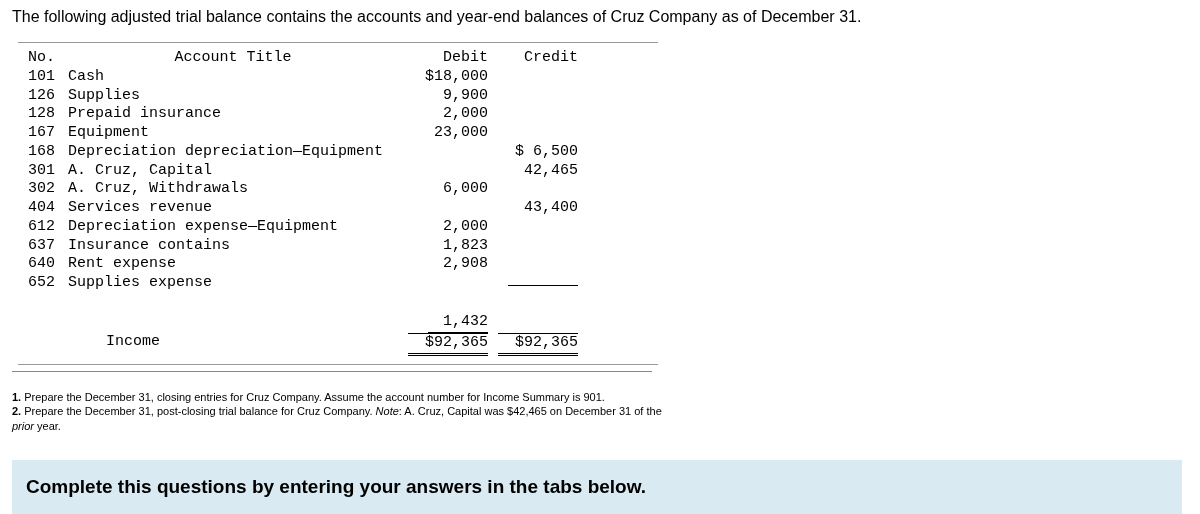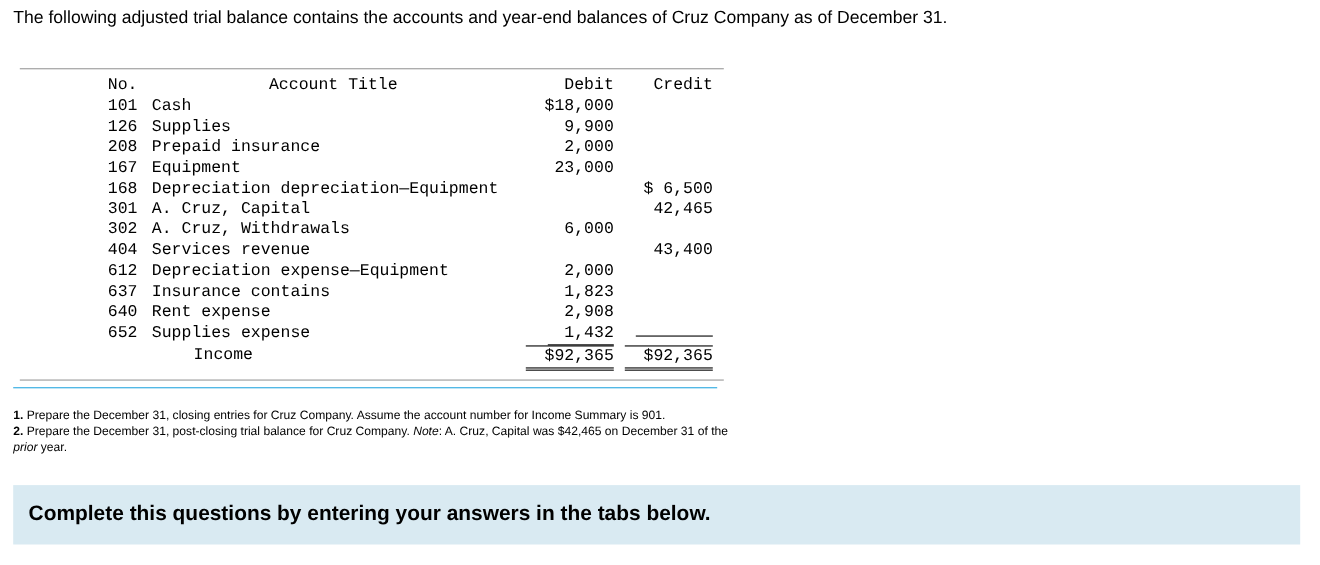--- a/index.html
+++ b/index.html
@@ -9,36 +9,35 @@
     }
     body {
       font-family: Arial, Helvetica, sans-serif;
       font-size: 16px;
       color: #000;
       background: #fff;
       padding: 8px 12px;
       width: 1200px;
     }
     .intro {
-      margin-bottom: 36px;
+      margin-bottom: 16px;
       font-size: 16px;
     }
     .trial-balance {
       margin: 12px 0 6px 6px;
       border-top: 1px solid #999;
       border-bottom: 1px solid #999;
       width: 640px;
       font-family: "Courier New", Courier, monospace;
       font-size: 15px;
       padding: 6px 10px 8px 10px;
     }
     .tb-row {
       display: flex;
       line-height: 1.25;
-      justify-content: flex-end;
     }
     .tb-no {
       width: 40px;
       text-align: left;
     }
     .tb-title {
       width: 330px;
       text-align: left;
     }
     .tb-debit {
@@ -84,20 +83,21 @@
       padding: 16px 14px;
       font-weight: bold;
       font-size: 19px;
       width: 1170px;
     }
     .sub-last .tb-debit span {
       border-bottom: 1px solid #000;
       display: inline-block;
       min-width: 60px;
       text-align: right;
+      margin-top: 39px;
     }
     .sub-last .tb-credit span {
       border-bottom: 1px solid #000;
       display: inline-block;
       min-width: 70px;
       text-align: right;
     }
   </style>
 </head>
 <body>
@@ -118,21 +118,21 @@
     <div class="tb-debit">$18,000</div>
     <div class="tb-credit"></div>
   </div>
   <div class="tb-row">
     <div class="tb-no">126</div>
     <div class="tb-title">Supplies</div>
     <div class="tb-debit">9,900</div>
     <div class="tb-credit"></div>
   </div>
   <div class="tb-row">
-    <div class="tb-no">208</div>
+    <div class="tb-no">128</div>
     <div class="tb-title">Prepaid insurance</div>
     <div class="tb-debit">2,000</div>
     <div class="tb-credit"></div>
   </div>
   <div class="tb-row">
     <div class="tb-no">167</div>
     <div class="tb-title">Equipment</div>
     <div class="tb-debit">23,000</div>
     <div class="tb-credit"></div>
   </div>

